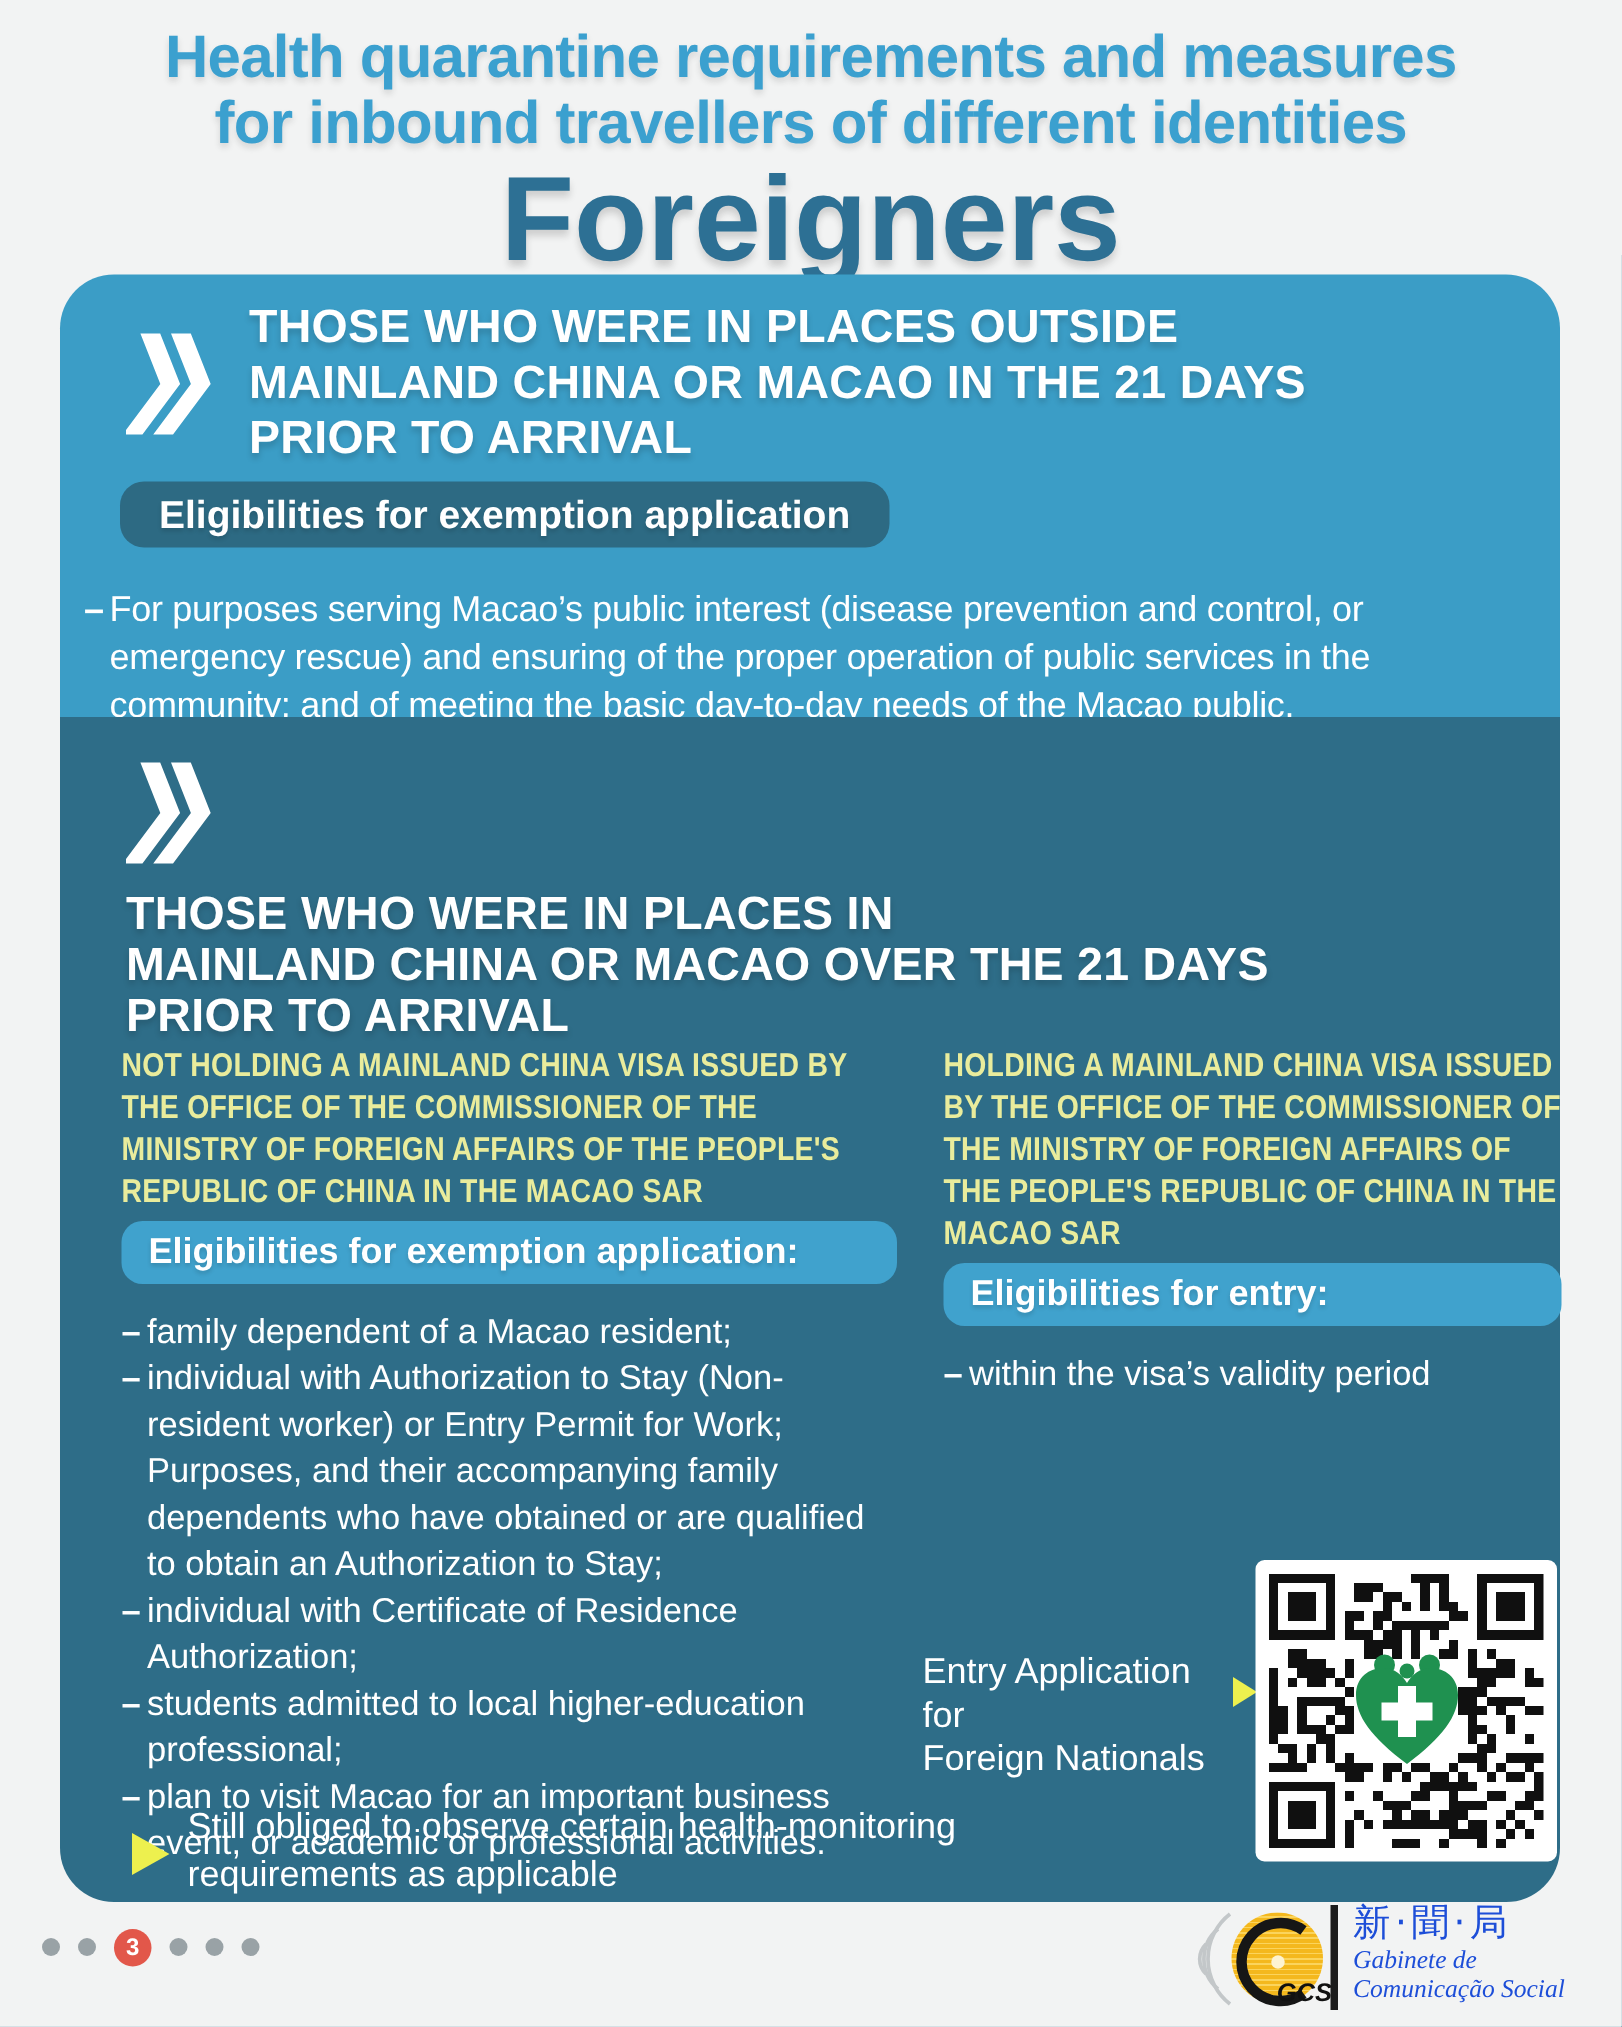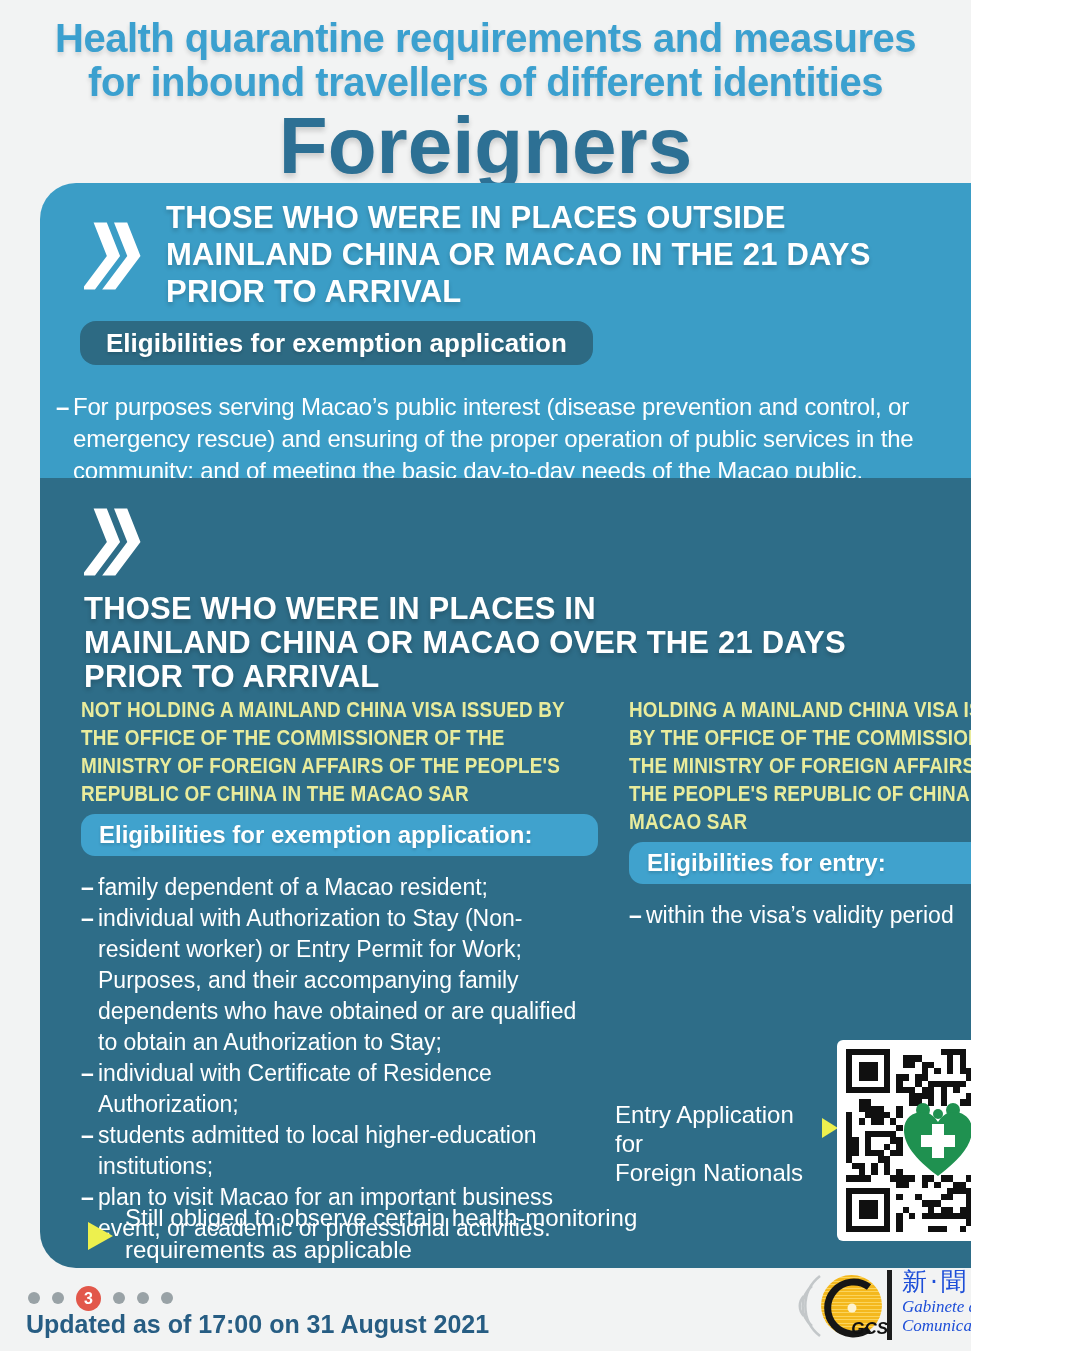--- a/index.html
+++ b/index.html
@@ -1,17 +1,17 @@
 <!DOCTYPE html>
 <html style="--background: #f2f3f3; --title_accent: #3ba0cf; --title_main: #2d7094; --section1_bg: #3b9dc6; --section2_bg: #2e6d88; --pill_dark_bg: #2d6a83; --pill_light_bg: #40a2cd; --highlight_yellow: #e9ec9c; --arrow_yellow: #edf04e; --page_dot: #99a2a6; --page_dot_active: #e2574a; --updated_text: #275d83; --qr_green: #1f9150; --logo_yellow: #f4b81d;"><head>
 <meta charset="utf-8">
 <style>
   html,body{margin:0;padding:0;background:#ffffff;}
   #canvas{
-    position:relative;width:971px;height:1351px;overflow:hidden;
+    position:relative;width:1081px;height:1351px;overflow:hidden;
     background:var(--background,#f2f3f3);
     font-family:"Liberation Sans",sans-serif;
     text-decoration:underline;
   }
   
   .header{position:absolute;top:16px;left:0;width:100%;text-align:center;}
   .title-line{
     font-size:40px;font-weight:bold;line-height:44px;letter-spacing:-0.5px;
     color:var(--title_accent,#3ba0cf);
     text-shadow:0 3px 4px rgba(40,40,40,.15);
@@ -184,21 +184,21 @@
           <li class="li">
             <span class="dash">–</span>
             <span class="txt">individual with Authorization to Stay (Non-resident worker) or Entry Permit for Work; Purposes, and their accompanying family dependents who have obtained or are qualified to obtain an Authorization to Stay;</span>
           </li>
           <li class="li">
             <span class="dash">–</span>
             <span class="txt">individual with Certificate of Residence Authorization;</span>
           </li>
           <li class="li">
             <span class="dash">–</span>
-            <span class="txt">students admitted to local higher-education institutions;</span>
+            <span class="txt">students admitted to local higher-education professional;</span>
           </li>
           <li class="li">
             <span class="dash">–</span>
             <span class="txt">plan to visit Macao for an important business event, or academic or professional activities.</span>
           </li>
         </ul>
       </div>
 
       <div class="col-right">
         <h3 class="subhead">HOLDING A MAINLAND CHINA VISA ISSUED BY THE OFFICE OF THE COMMISSIONER OF THE MINISTRY OF FOREIGN AFFAIRS OF THE PEOPLE'S REPUBLIC OF CHINA IN THE MACAO SAR</h3>
@@ -489,21 +489,20 @@
   </div>
 
   <div class="dots">
     <span class="dot"></span>
     <span class="dot"></span>
     <span class="dot active">3</span>
     <span class="dot"></span>
     <span class="dot"></span>
     <span class="dot"></span>
   </div>
-  <div class="updated">Updated as of 17:00 on 31 August 2021</div>
 
   <div class="logo">
     <svg class="arcs" viewBox="0 0 34 84">
       <g fill="none" stroke="#c3c7c9" stroke-width="2.5">
         <path d="M30 12 A38 38 0 0 0 30 72"></path>
         <path d="M22 22 A26 26 0 0 0 22 62"></path>
         <path d="M14 32 A14 14 0 0 0 14 52"></path>
       </g>
     </svg>
     <div class="disc">

